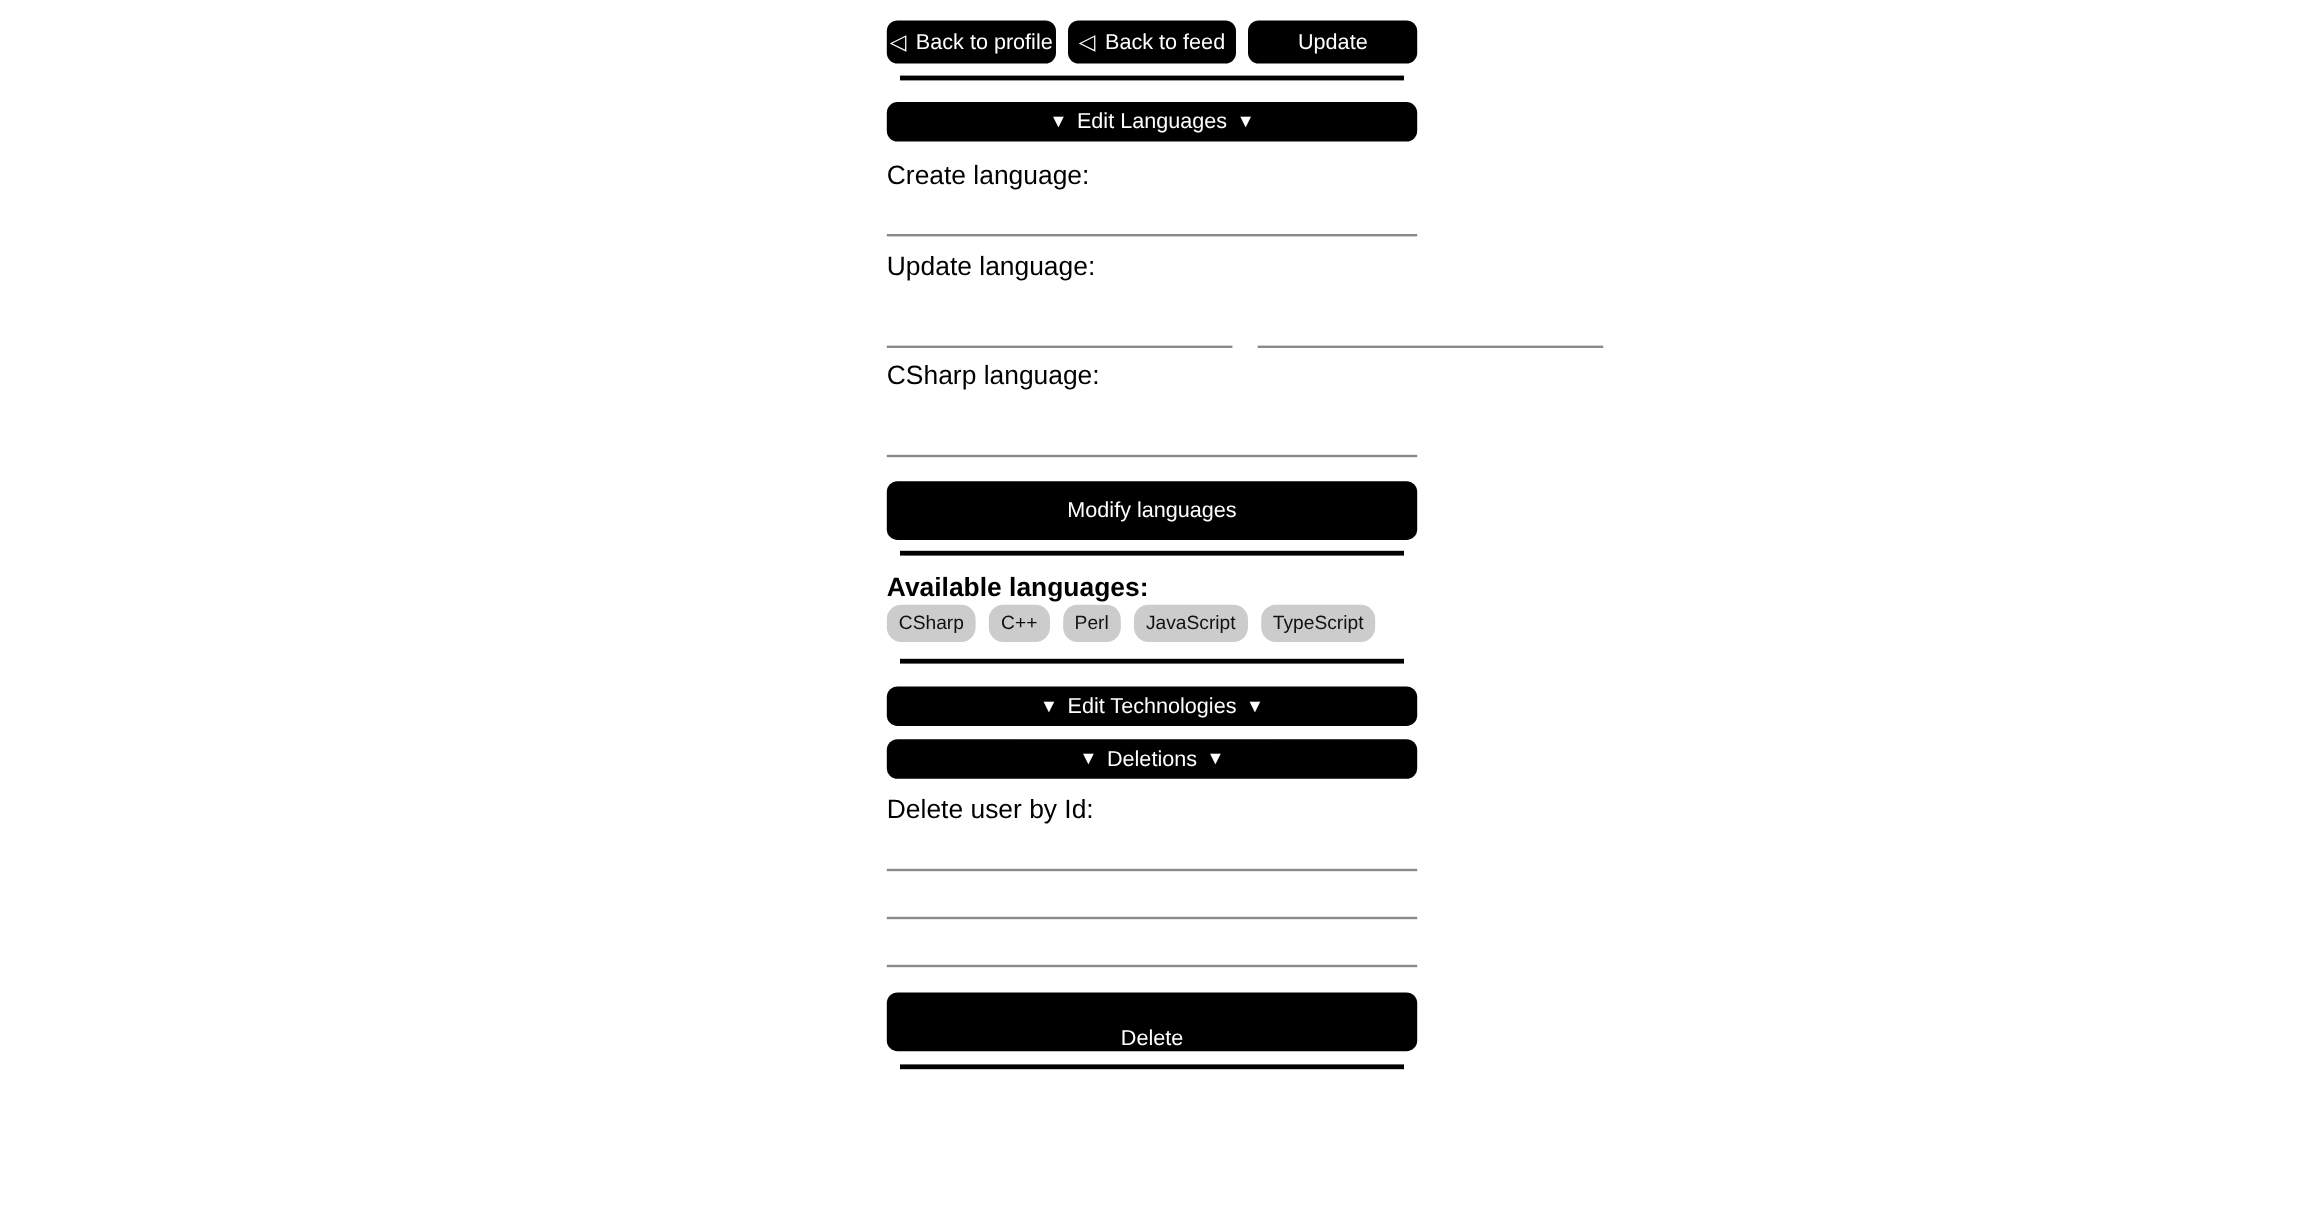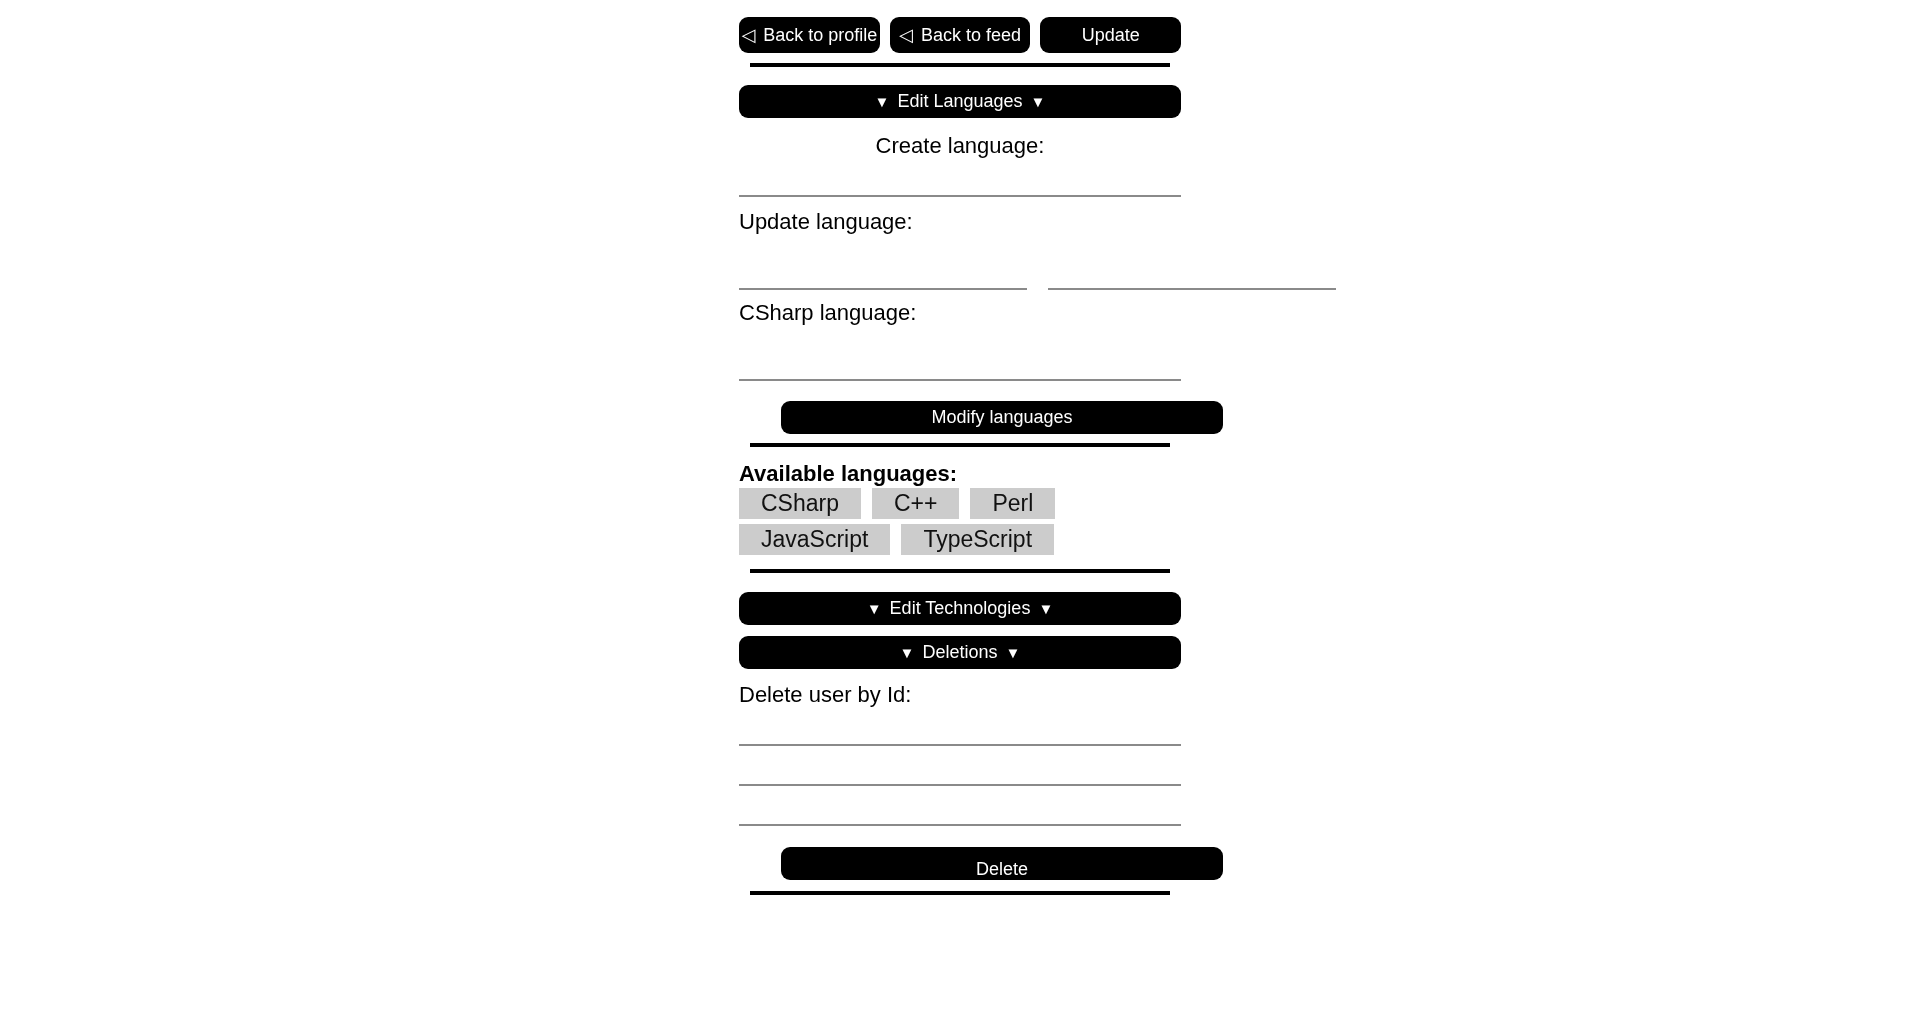--- a/index.html
+++ b/index.html
@@ -52,38 +52,38 @@
     border-bottom: 2px solid var(--input-underline, #8a8a8a);
     background: transparent;
     font-size: 22px;
     font-family: inherit;
     outline: none;
     padding: 0;
     border-radius: 0;
   }
   .two-col { display: flex; gap: 21px; margin-top: 17px; }
   .two-col input { flex: 1; width: auto; }
-  .wide { width: 100%; height: 33px; margin-left: 42px; }
+  .wide { width: 100%; height: 49px; }
   .tags { display: flex; flex-wrap: wrap; gap: 5px 11px; margin-top: 3px; }
   .tag {
     background: var(--tag-bg, #ccc);
     color: var(--tag-text, #111);
-    font-size: 23px;
+    font-size: 16px;
     line-height: 23px;
-    padding: 4px 22px;
-    border-radius: 0;
+    padding: 4px 10px;
+    border-radius: 12px;
   }
   
   .mt9  { margin-top: 9px; }
   .mt11 { margin-top: 11px; }
   .mt12 { margin-top: 12px; }
   .mt14 { margin-top: 14px; }
   .mt15 { margin-top: 15px; }
   .mt16 { margin-top: 16px; font-weight: bold; }
-  .mt17 { margin-top: 17px; text-align: center; }
+  .mt17 { margin-top: 17px; }
   .mt19 { margin-top: 19px; }
   .mt20 { margin-top: 20px; }
   .mt21 { margin-top: 21px; align-items: flex-end; }
   .mt29 { margin-top: 29px; }
   .mt31 { margin-top: 31px; }
   .h38 { height: 38px; }
   .h39 { height: 39px; }
   .h42 { height: 42px; }
 </style>
 </head>

